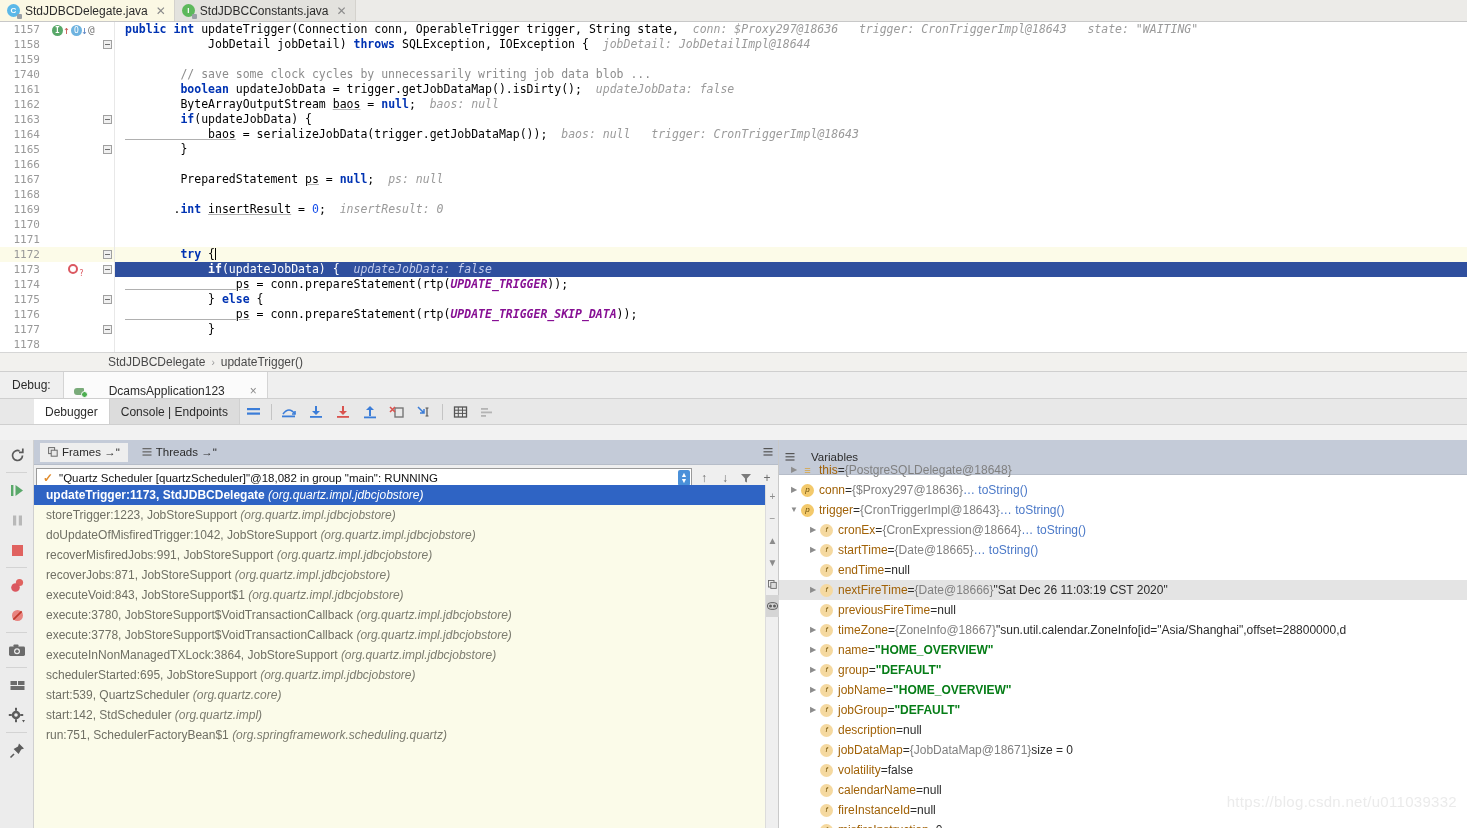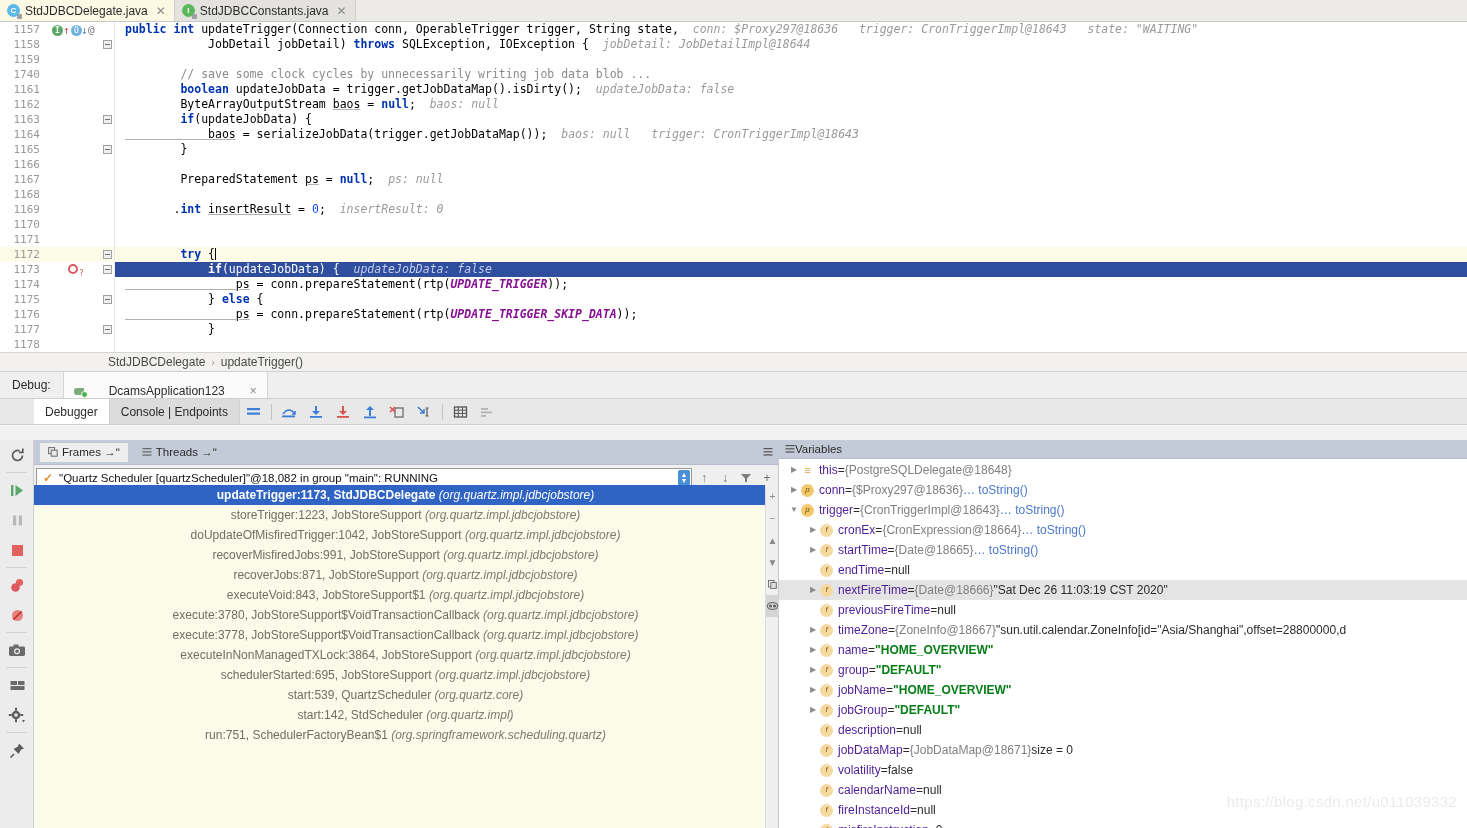--- a/index.html
+++ b/index.html
@@ -194,58 +194,58 @@
   }
   .combo-arrows{
     position:absolute; right:1px; top:1px; width:12px; height:16px;
     background:#4a90d9; border-radius:2px; color:#fff;
     display:flex;flex-direction:column;align-items:center;justify-content:center;
     font-size:7px; line-height:6px;
   }
   .check{color:#e08b2b;font-size:12px;font-weight:bold;}
   .ts-ico{width:18px;height:20px;display:flex;align-items:center;justify-content:center;font-size:12px;color:#6e6e6e;}
 
-  .frames-list{ position:absolute; top:45px; left:0; right:13px; bottom:0; overflow:hidden; background:#fbfbe9;text-align:center;}
+  .frames-list{ position:absolute; top:45px; left:0; right:13px; bottom:0; overflow:hidden; background:#fbfbe9;}
   .frame-row{
     height:20px;line-height:20px;padding-left:12px;font-size:12px;color:#7b7b6f;white-space:nowrap;
   }
   .frame-row.sel{background:#2f64c4;color:#ffffff;}
   .frame-row.sel .fm{font-weight:bold;color:#fff;}
   .frame-row .fm{color:#6f6f64;}
   .frame-row .pk{font-style:italic;}
 
   .frames-side{
     position:absolute; right:0; top:45px; width:13px; bottom:0;
     background:#efefef; border-left:1px solid #dcdcdc;
   }
   .fs-btn{width:13px;height:22px;display:flex;align-items:center;justify-content:center;font-size:10px;color:#8b8b8b;}
   .fs-btn.hl{background:#d5d5d5;}
 
   
   .vars-pane{flex:1;background:#ffffff;position:relative;}
   .vars-head{
-    height:19px;background:#c4cbd8;display:flex;align-items:center;gap:0;
+    height:35px;background:#c4cbd8;display:flex;align-items:center;gap:16px;
     padding-left:6px;font-size:11.5px;color:#2b2b2b;border-bottom:1px solid #b6bdc9;
   }
   .vars-body{position:absolute;top:20px;left:0;right:0;bottom:0;overflow:hidden;}
   .var-row{
     height:20px;line-height:20px;display:flex;align-items:center;
     font-size:12px;white-space:nowrap;
   }
   .var-row.hl{background:#e4e4e4;}
   .tri{width:14px;min-width:14px;text-align:center;color:#8d8d8d;font-size:8px;}
   .vbadge{
     width:13px;height:13px;min-width:13px;border-radius:50%;
     display:flex;align-items:center;justify-content:center;
     font-size:8px;font-style:italic;margin-right:5px;
   }
   .vb-f{background:#f5d9a0;color:#7a5c12;}
   .vb-p{background:#f3c96b;color:#6b4e0a;}
   .vb-this{background:transparent;color:#d9a441;font-size:11px;font-style:normal;}
-  .vname{color:#4c1d95;}
+  .vname{color:#a16207;}
   .veq{color:#2b2b2b;}
   .vobj{color:#808080;}
   .vnull{color:#2b2b2b;}
   .vstr{color:#067d17;font-weight:bold;}
   .vplain{color:#2b2b2b;}
   .vlink{color:#4a78c8;}
 
   .watermark{
     position:absolute; right:10px; bottom:18px;
     font-size:15px; color:#ebebeb; letter-spacing:0.3px;

